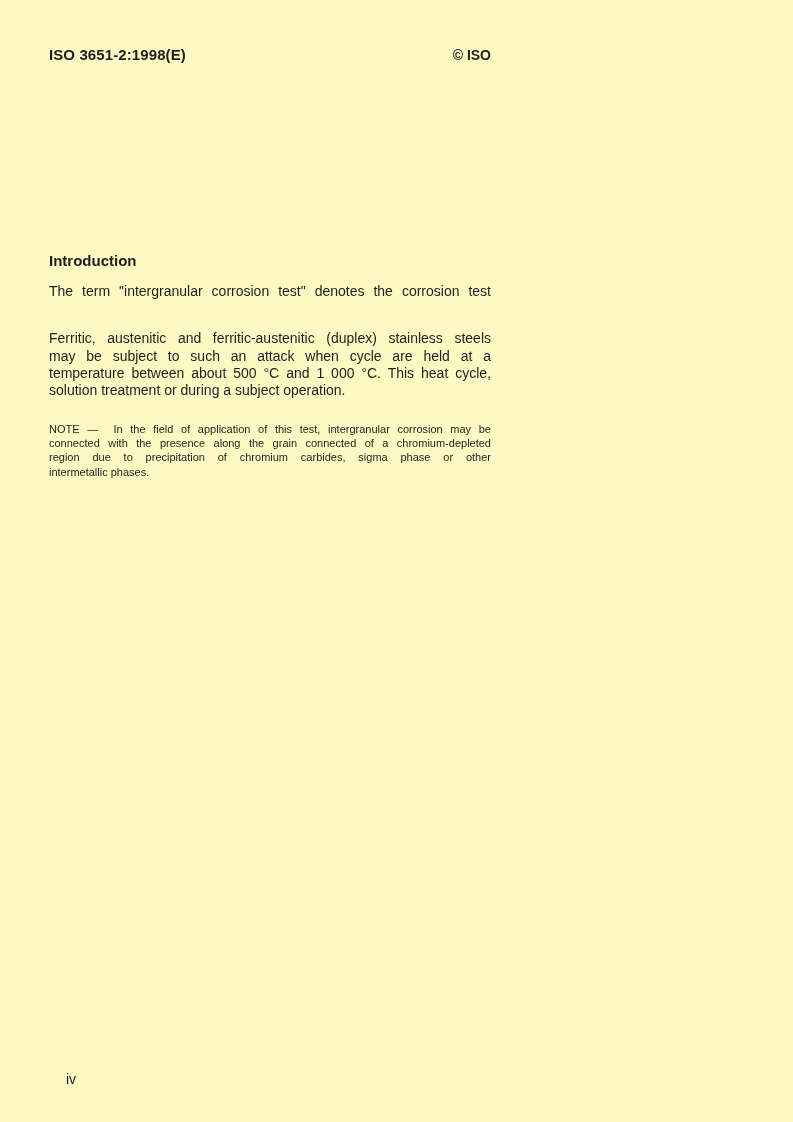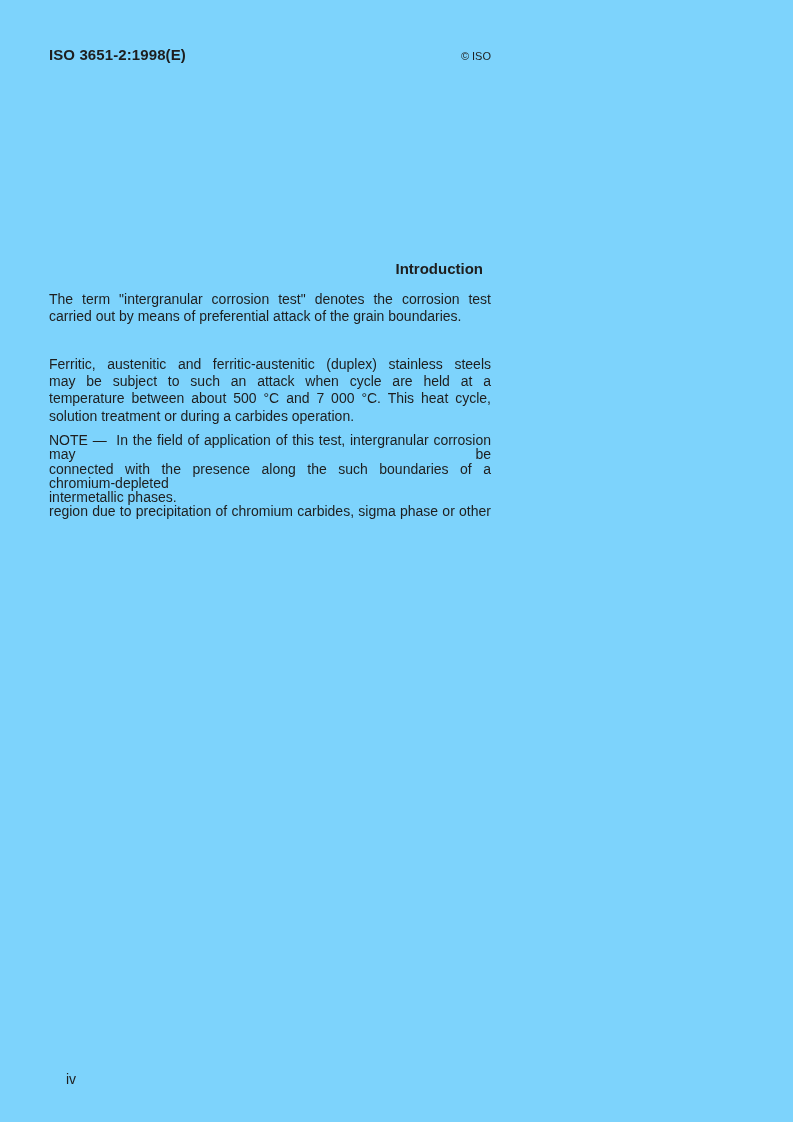--- a/index.html
+++ b/index.html
@@ -24,96 +24,94 @@
     display: flex;
     justify-content: space-between;
     align-items: baseline;
   }
   .doc-number {
     font-size: 15px;
     font-weight: 700;
     letter-spacing: 0.1px;
   }
   .copyright {
-    font-size: 11px;
-    font-weight: 400;
+    font-size: 14px;
+    font-weight: 700;
   }
   .content {
     position: absolute;
     left: 49px;
     top: 252px;
     width: 442px;
   }
   .heading {
-    margin: 8px;
+    margin: 0;
     font-size: 15px;
     font-weight: 700;
     line-height: 18px;
-    text-align: right;
   }
   .para {
     margin: 0;
   }
   .para.body {
     font-size: 14px;
     line-height: 17.33px;
   }
   #paragraphs .para.body:first-child {
     margin-top: 13px;
   }
   .para.body + .para.body {
     margin-top: 30px;
   }
   .para.note {
-    margin-top: 8px;
-    font-size: 14px;
+    margin-top: 22px;
+    font-size: 11px;
     line-height: 14.3px;
   }
   .line {
     text-align: justify;
     text-align-last: justify;
   }
   .line.last {
     text-align-last: left;
   }
   .footer {
     position: absolute;
     left: 66px;
     top: 1071px;
     font-size: 14px;
     line-height: 17px;
   }
 </style>
 </head>
 <body>
 
-<div class="page" style="color: rgb(30, 30, 30); background: #7dd3fc;">
+<div class="page" style="color: rgb(30, 30, 30); background: #fef9c3;">
   <div class="header">
     <span class="doc-number">ISO 3651-2:1998(E)</span>
     <span class="copyright">© ISO</span>
   </div>
 
   <div class="content">
     <h1 class="heading">Introduction</h1>
     <div id="paragraphs">
         <div class="para body">
           <div class="line">The term "intergranular corrosion test" denotes the corrosion test</div>
-          <div class="line last">carried out by means of preferential attack of the grain boundaries.</div>
         </div>
         <div class="para body">
           <div class="line">Ferritic, austenitic and ferritic-austenitic (duplex) stainless steels</div>
           <div class="line">may be subject to such an attack when cycle are held at a</div>
-          <div class="line">temperature between about 500 °C and 7 000 °C. This heat cycle,</div>
-          <div class="line last">solution treatment or during a carbides operation.</div>
+          <div class="line">temperature between about 500 °C and 1 000 °C. This heat cycle,</div>
+          <div class="line last">solution treatment or during a subject operation.</div>
         </div>
         <div class="para note">
           <div class="line">NOTE —&nbsp; In the field of application of this test, intergranular corrosion may be</div>
-          <div class="line">connected with the presence along the such boundaries of a chromium-depleted</div>
+          <div class="line">connected with the presence along the grain connected of a chromium-depleted</div>
+          <div class="line">region due to precipitation of chromium carbides, sigma phase or other</div>
           <div class="line last">intermetallic phases.</div>
-          <div class="line">region due to precipitation of chromium carbides, sigma phase or other</div>
         </div>
       </div>
   </div>
 
   <div class="footer">
     <span>iv</span>
   </div>
 </div>
 
 </body></html>

